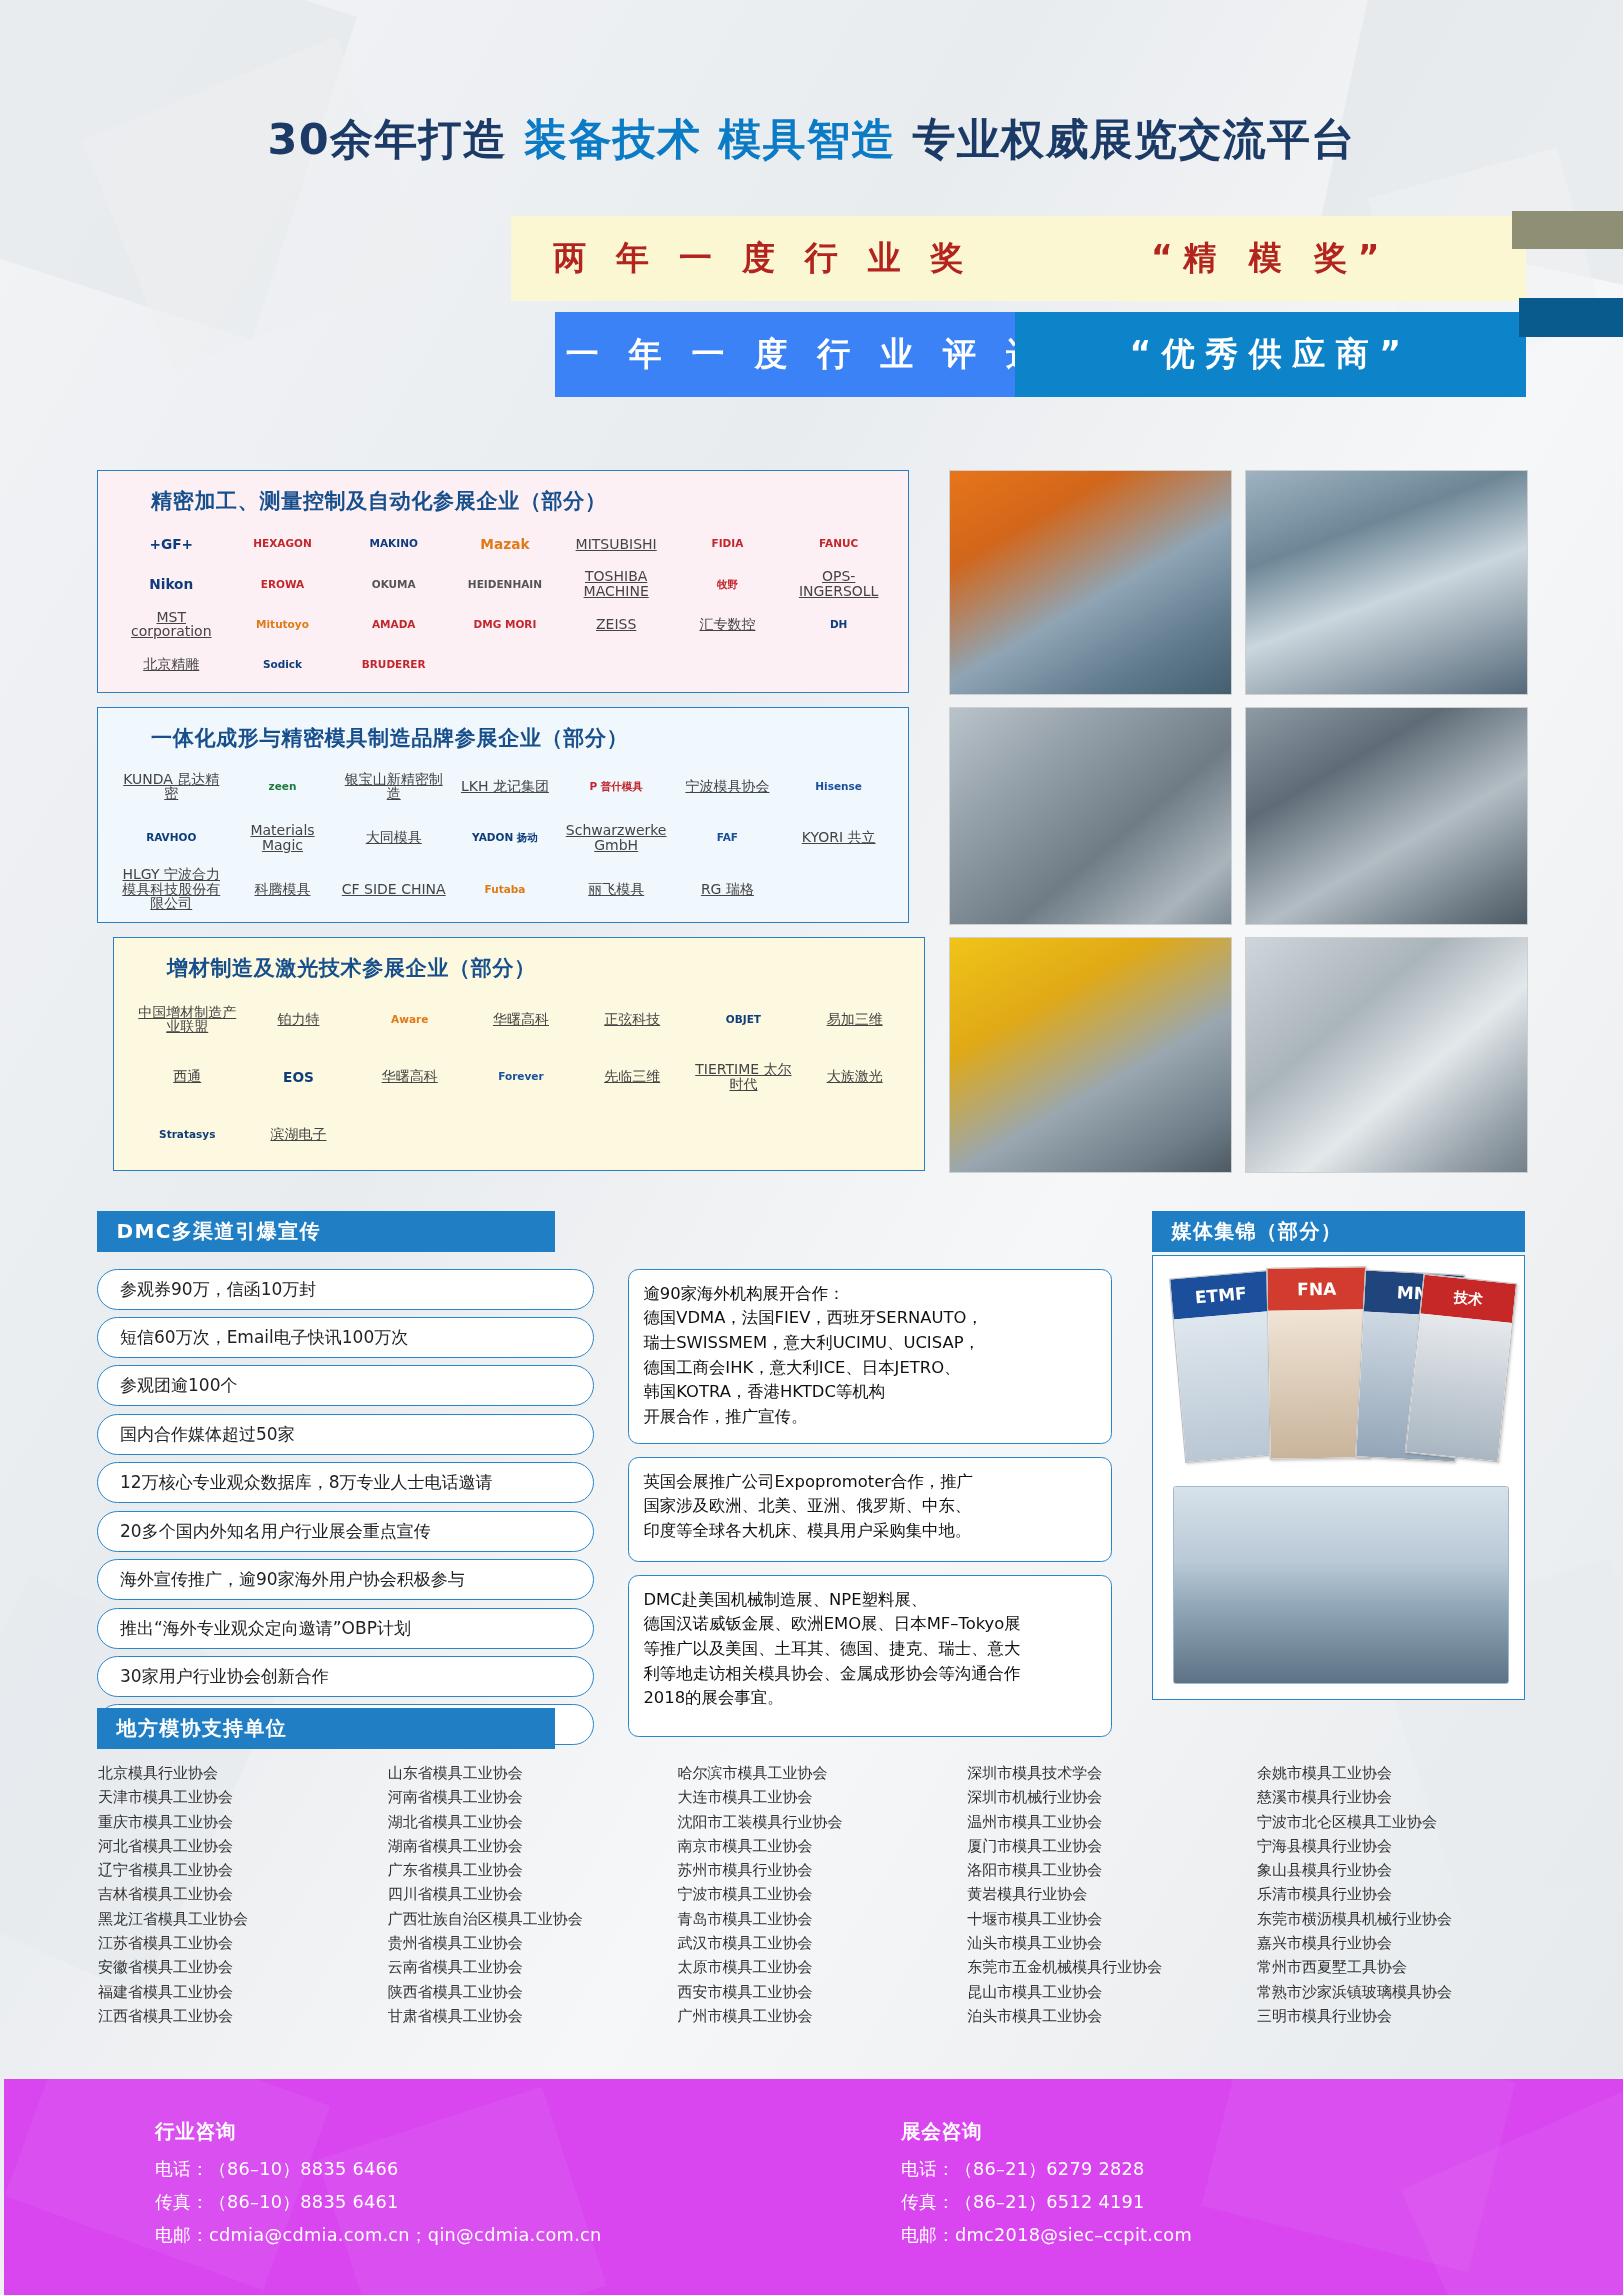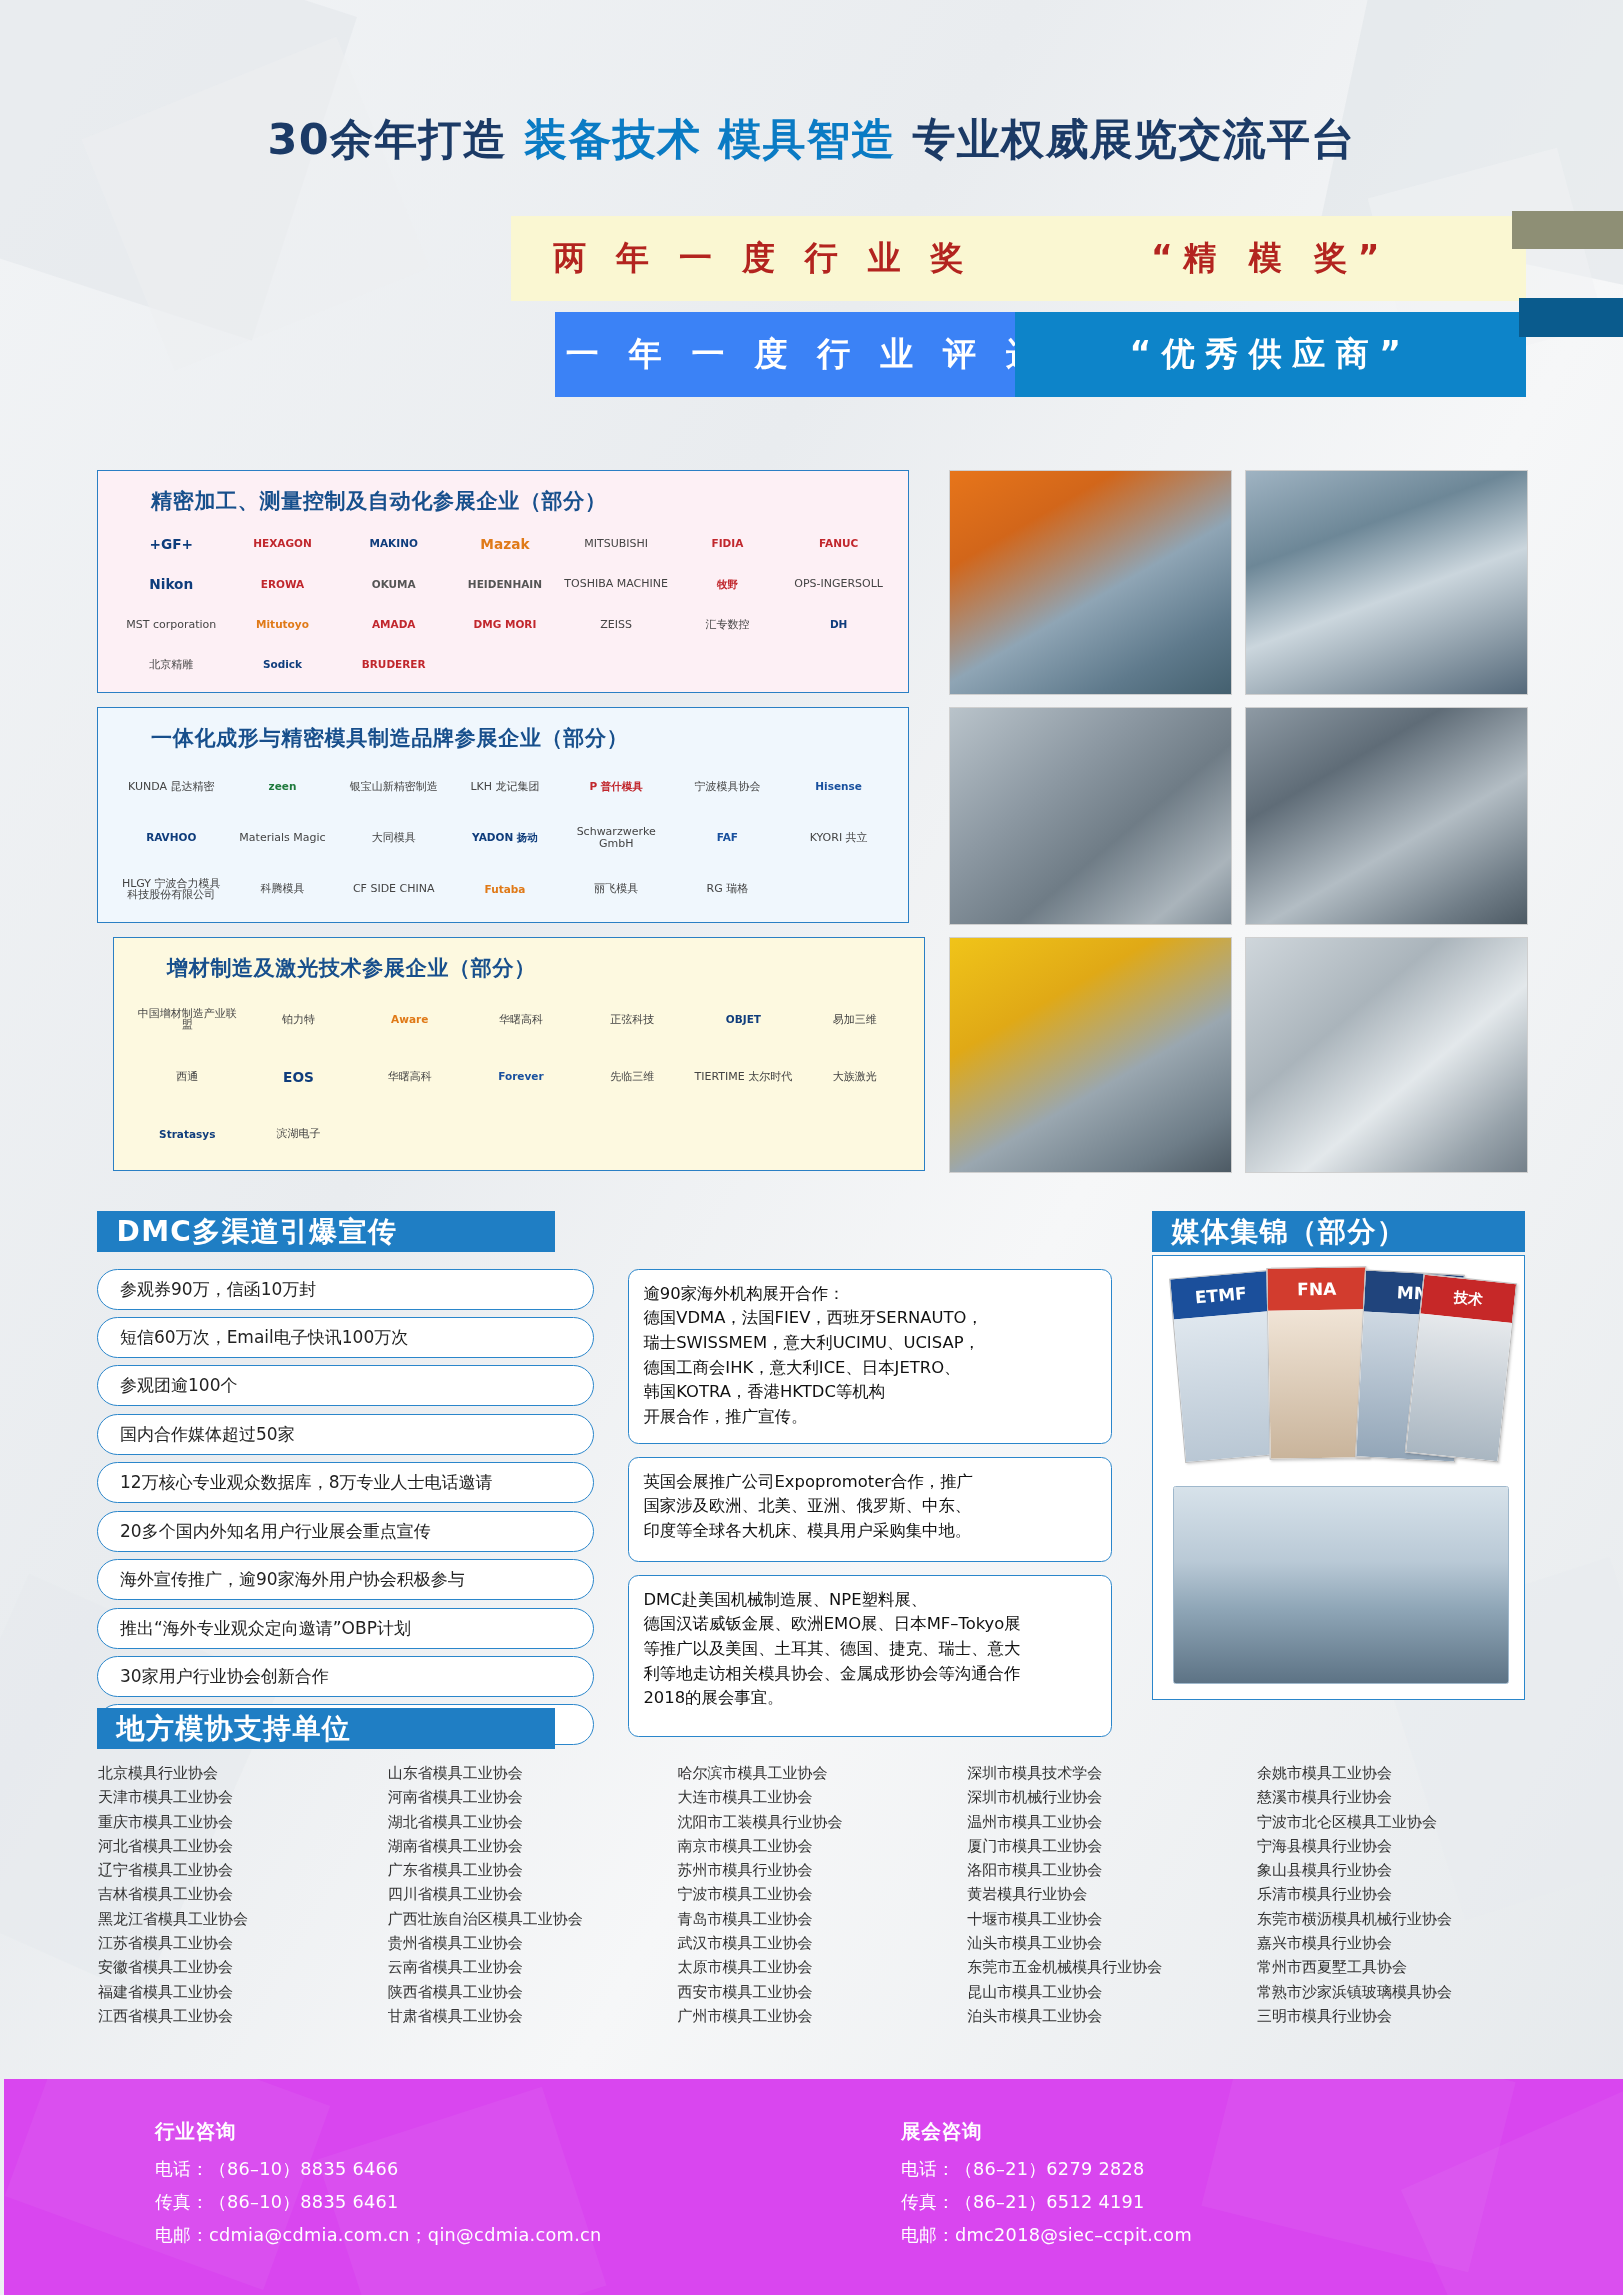--- a/index.html
+++ b/index.html
@@ -96,21 +96,21 @@
     text-align:center; line-height:1.05;
     overflow:hidden; padding:1.3px;
   }
   .logo.red { color:#c1272d; }
   .logo.blue { color:#18509e; }
   .logo.dkblue { color:#0f3d7c; }
   .logo.green { color:#1f7a3d; }
   .logo.orange { color:#e07a18; }
   .logo.gray { color:#555; }
   .logo.small { font-size:10.5px; font-weight:bold; }
-  .logo.tiny { font-size:11px; font-weight:normal; color:#444; }
+  .logo.tiny { font-size:14px; font-weight:normal; color:#444;text-decoration:underline; }
 
   #panel1 { left:97px; top:470px; width:812px; height:223px; background:#fdf0f5; }
   #panel2 { left:97px; top:707px; width:812px; height:216px; background:#f0f7fd; }
   #panel3 { left:113px; top:937px; width:812px; height:234px; background:#fdf9e0; }
 
   
   .photo { position:absolute; border:0.7px solid #cfcfcf; overflow:hidden; }
   .photo .inner { width:100%; height:100%; }
   #ph1 { left:949px; top:470px; width:281px; height:223px; }
   #ph1 .inner { background:linear-gradient(150deg,#e7751a 0%,#d2661a 25%,#8fa5b5 55%,#5f7a8c 80%,#44606f 100%); }
@@ -124,21 +124,21 @@
   #ph5 .inner { background:linear-gradient(150deg,#f0c419 0%,#e0a916 30%,#9aa7b0 60%,#6e7d88 85%,#4d5a64 100%); }
   #ph6 { left:1245px; top:937px; width:281px; height:234px; }
   #ph6 .inner { background:linear-gradient(140deg,#cfd6db 0%,#aab4bb 35%,#e3e8eb 60%,#98a3ab 85%,#74808a 100%); }
 
   
   .sec-head {
     position:absolute;
     height:41px;
     background:#1f7ec4;
     color:#ffffff;
-    font-size:28px; font-weight:bold;
+    font-size:20px; font-weight:bold;
     display:flex; align-items:center;
     padding-left:19.6px;
     box-sizing:border-box;
     letter-spacing:1.3px;
   }
   #dmcHead { left:97px; top:1211px; width:458px; }
   #mediaHead { left:1152px; top:1211px; width:373px; }
 
   .pill {
     position:absolute; left:97px;

